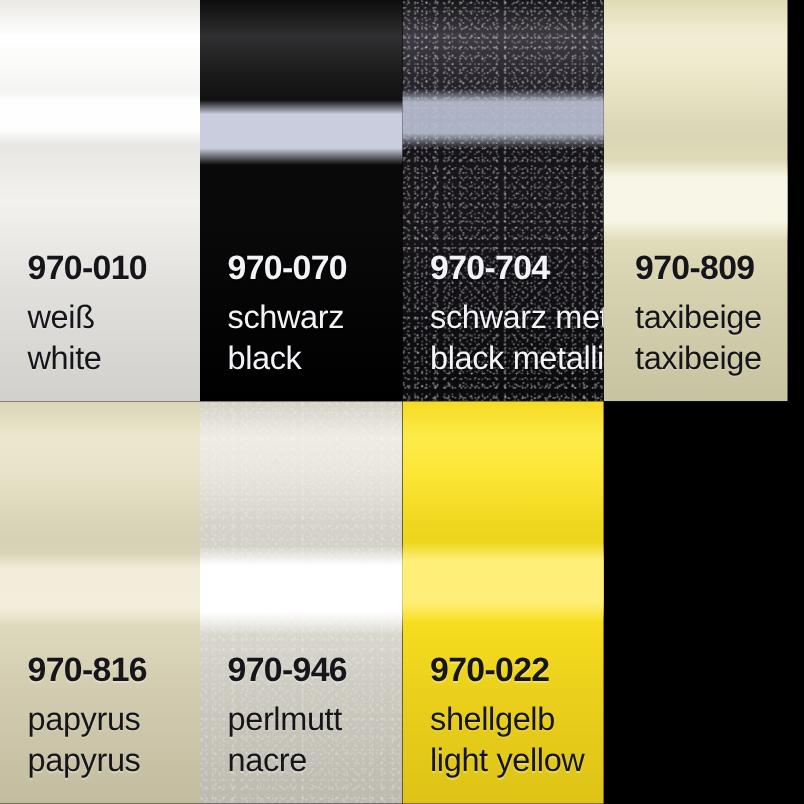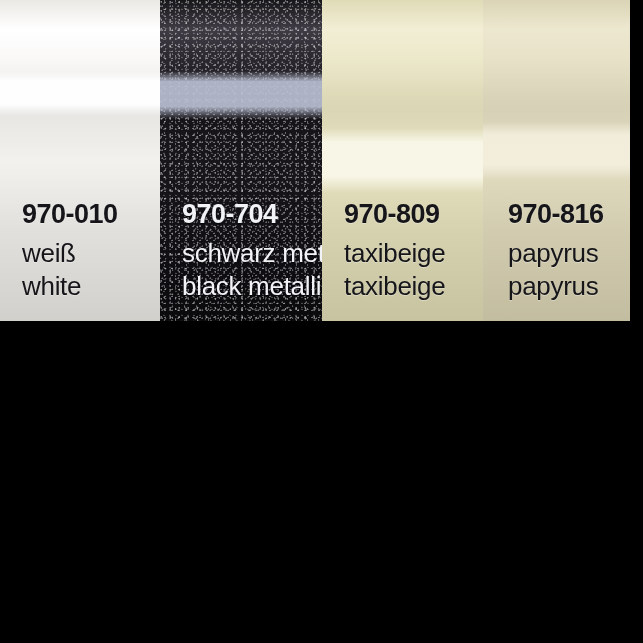--- a/index.html
+++ b/index.html
@@ -96,20 +96,31 @@
         <div class="bands" style="background: linear-gradient(rgba(255, 255, 255, 0.05) 0%, rgba(0, 0, 0, 0) 18%, rgba(0, 0, 0, 0.05) 34%, rgba(0, 0, 0, 0) 50%, rgba(0, 0, 0, 0.06) 72%, rgba(0, 0, 0, 0.1) 100%);"></div>
         <div class="flake" style="opacity: 0;"></div>
         <div class="gloss" style="top: 22%; height: 14%; opacity: 0.95; background: linear-gradient(rgba(0, 0, 0, 0) 0%, rgb(255, 255, 255) 22%, rgb(255, 255, 255) 74%, rgba(0, 0, 0, 0) 100%);"></div>
         <div class="label dark-text">
           <div class="code">970-010</div>
           <div class="nm">weiß</div>
           <div class="nm last">white</div>
         </div>
       </div>
       <div class="swatch">
+        <div class="paint" style="background: linear-gradient(rgb(0, 0, 0) 0%, rgb(42, 42, 44) 9%, rgb(9, 9, 9) 30%, rgb(9, 9, 9) 55%, rgb(0, 0, 0) 100%);"></div>
+        <div class="bands" style="background: linear-gradient(rgba(255, 255, 255, 0.05) 0%, rgba(0, 0, 0, 0) 18%, rgba(0, 0, 0, 0.05) 34%, rgba(0, 0, 0, 0) 50%, rgba(0, 0, 0, 0.06) 72%, rgba(0, 0, 0, 0.1) 100%);"></div>
+        <div class="flake" style="opacity: 0;"></div>
+        <div class="gloss" style="top: 25%; height: 16%; opacity: 1; background: linear-gradient(rgba(0, 0, 0, 0) 0%, rgb(201, 205, 221) 22%, rgb(201, 205, 221) 74%, rgba(0, 0, 0, 0) 100%);"></div>
+        <div class="label light-text">
+          <div class="code">970-070</div>
+          <div class="nm">schwarz</div>
+          <div class="nm last">black</div>
+        </div>
+      </div>
+      <div class="swatch">
         <div class="paint" style="background: linear-gradient(rgb(11, 10, 13) 0%, rgb(58, 55, 64) 9%, rgb(23, 21, 26) 30%, rgb(23, 21, 26) 55%, rgb(11, 10, 13) 100%);"></div>
         <div class="bands" style="background: linear-gradient(rgba(255, 255, 255, 0.05) 0%, rgba(0, 0, 0, 0) 18%, rgba(0, 0, 0, 0.05) 34%, rgba(0, 0, 0, 0) 50%, rgba(0, 0, 0, 0.06) 72%, rgba(0, 0, 0, 0.1) 100%);"></div>
         <div class="flake" style="opacity: 0.85;"></div>
         <div class="gloss" style="top: 22%; height: 15%; opacity: 0.92; background: linear-gradient(rgba(0, 0, 0, 0) 0%, rgb(185, 191, 210) 22%, rgb(185, 191, 210) 74%, rgba(0, 0, 0, 0) 100%);"></div>
         <div class="label light-text">
           <div class="code">970-704</div>
           <div class="nm">schwarz met</div>
           <div class="nm last">black metalli</div>
         </div>
       </div>
@@ -128,14 +139,36 @@
         <div class="paint" style="background: linear-gradient(rgb(217, 210, 178) 0%, rgb(236, 231, 206) 9%, rgb(226, 220, 192) 30%, rgb(226, 220, 192) 55%, rgb(217, 210, 178) 100%);"></div>
         <div class="bands" style="background: linear-gradient(rgba(255, 255, 255, 0.05) 0%, rgba(0, 0, 0, 0) 18%, rgba(0, 0, 0, 0.05) 34%, rgba(0, 0, 0, 0) 50%, rgba(0, 0, 0, 0.06) 72%, rgba(0, 0, 0, 0.1) 100%);"></div>
         <div class="flake" style="opacity: 0;"></div>
         <div class="gloss" style="top: 38%; height: 18%; opacity: 0.85; background: linear-gradient(rgba(0, 0, 0, 0) 0%, rgb(245, 241, 224) 22%, rgb(245, 241, 224) 74%, rgba(0, 0, 0, 0) 100%);"></div>
         <div class="label dark-text">
           <div class="code">970-816</div>
           <div class="nm">papyrus</div>
           <div class="nm last">papyrus</div>
         </div>
       </div>
+      <div class="swatch">
+        <div class="paint" style="background: linear-gradient(rgb(210, 206, 195) 0%, rgb(239, 236, 228) 9%, rgb(222, 219, 210) 30%, rgb(222, 219, 210) 55%, rgb(210, 206, 195) 100%);"></div>
+        <div class="bands" style="background: linear-gradient(rgba(255, 255, 255, 0.05) 0%, rgba(0, 0, 0, 0) 18%, rgba(0, 0, 0, 0.05) 34%, rgba(0, 0, 0, 0) 50%, rgba(0, 0, 0, 0.06) 72%, rgba(0, 0, 0, 0.1) 100%);"></div>
+        <div class="flake" style="opacity: 0.55;"></div>
+        <div class="gloss" style="top: 36%; height: 22%; opacity: 1; background: linear-gradient(rgba(0, 0, 0, 0) 0%, rgb(255, 255, 255) 22%, rgb(255, 255, 255) 74%, rgba(0, 0, 0, 0) 100%);"></div>
+        <div class="label dark-text">
+          <div class="code">970-946</div>
+          <div class="nm">perlmutt</div>
+          <div class="nm last">nacre</div>
+        </div>
+      </div>
+      <div class="swatch">
+        <div class="paint" style="background: linear-gradient(rgb(247, 217, 24) 0%, rgb(253, 235, 69) 9%, rgb(250, 224, 32) 30%, rgb(250, 224, 32) 55%, rgb(247, 217, 24) 100%);"></div>
+        <div class="bands" style="background: linear-gradient(rgba(255, 255, 255, 0.05) 0%, rgba(0, 0, 0, 0) 18%, rgba(0, 0, 0, 0.05) 34%, rgba(0, 0, 0, 0) 50%, rgba(0, 0, 0, 0.06) 72%, rgba(0, 0, 0, 0.1) 100%);"></div>
+        <div class="flake" style="opacity: 0;"></div>
+        <div class="gloss" style="top: 35%; height: 20%; opacity: 0.95; background: linear-gradient(rgba(0, 0, 0, 0) 0%, rgb(255, 240, 126) 22%, rgb(255, 240, 126) 74%, rgba(0, 0, 0, 0) 100%);"></div>
+        <div class="label dark-text">
+          <div class="code">970-022</div>
+          <div class="nm">shellgelb</div>
+          <div class="nm last">light yellow</div>
+        </div>
+      </div>
     </div>
 </div>
 
 </body></html>

